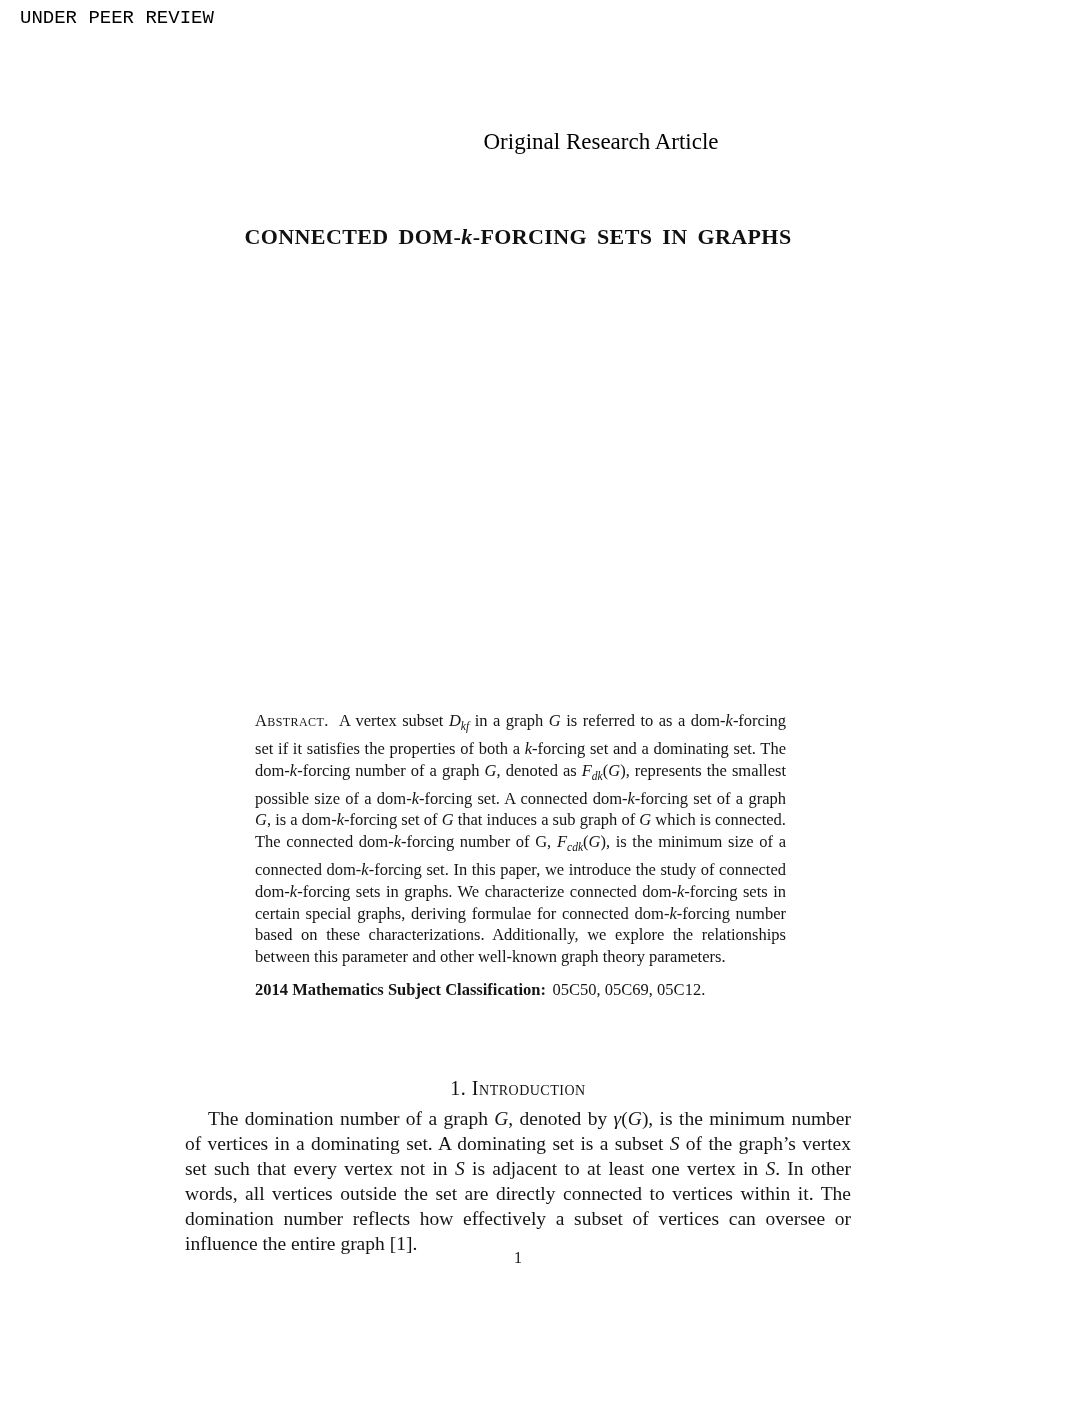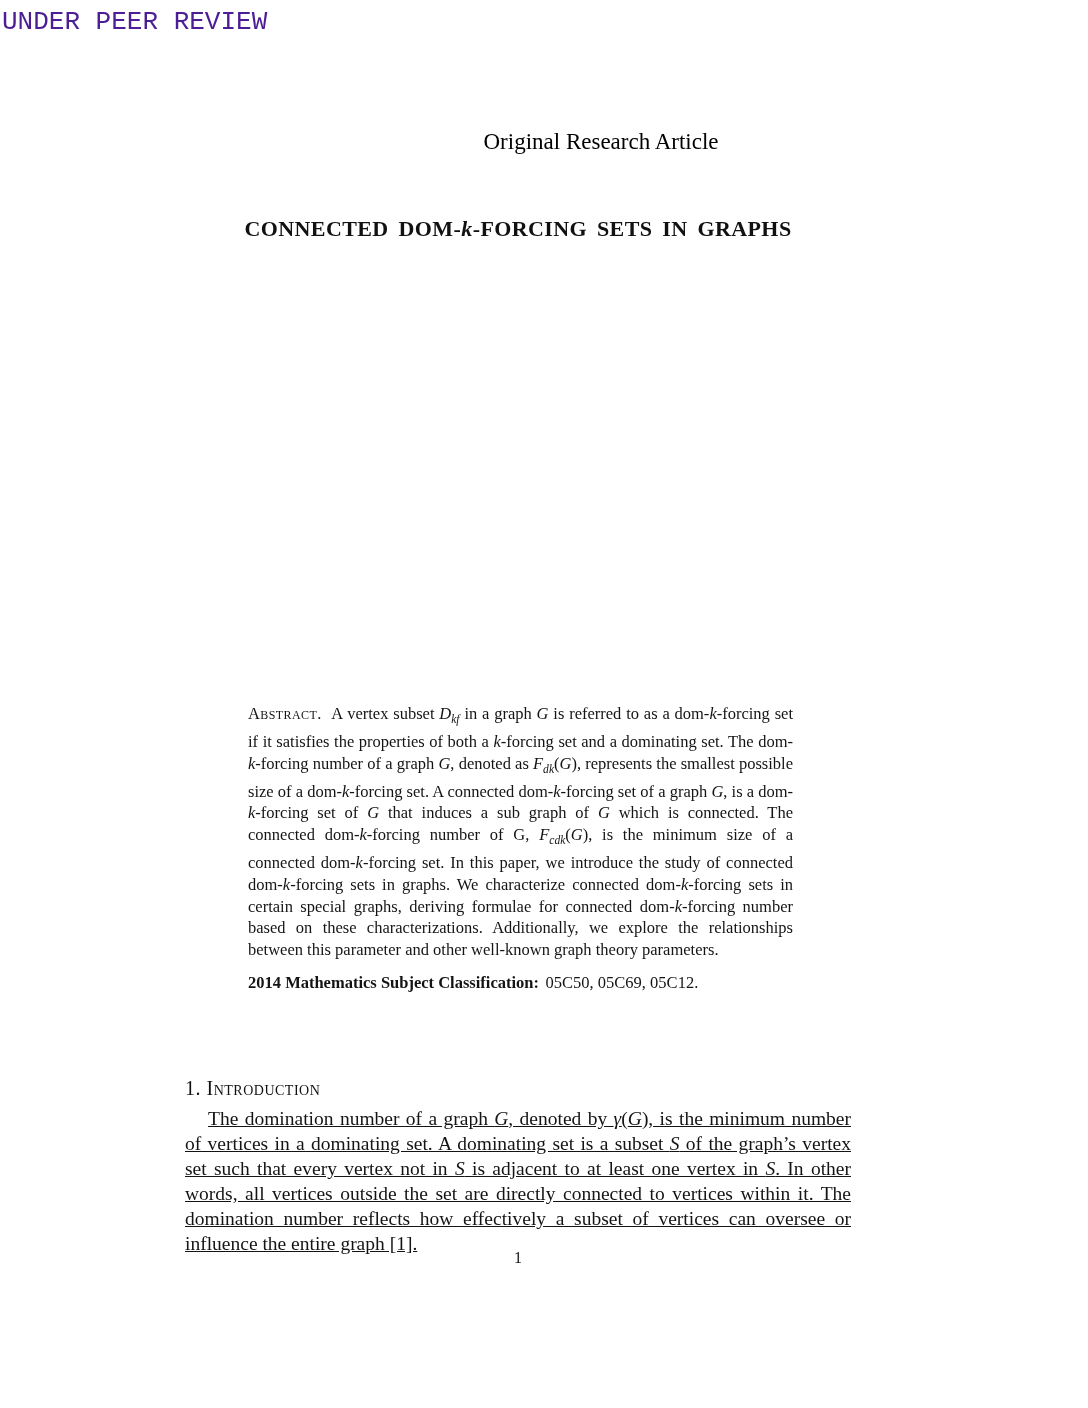--- a/index.html
+++ b/index.html
@@ -5,50 +5,50 @@
   html, body { margin: 0; padding: 0; background: #ffffff; }
   .page {
     position: relative; width: 1088px; height: 1408px;
     background: #ffffff; color: #141414; overflow: hidden;
     font-family: "Liberation Serif", "DejaVu Serif", serif;
   }
   i { font-style: italic; }
   sub { font-size: 0.7em; font-style: italic; }
 
   .watermark {
-    position: absolute; left: 2px; top: 7px;
+    position: absolute; left: 20px; top: 7px;
     font-family: "Liberation Mono", "DejaVu Sans Mono", monospace;
-    font-size: 26px; color: #4c1d95; white-space: pre;
+    font-size: 19px; color: #000000; white-space: pre;
   }
   .stamp {
     position: absolute; top: 129px; left: 601px; transform: translateX(-50%);
     font-family: Liberation Serif, serif;
     font-size: 23px; color: #000; white-space: nowrap;
   }
   .title {
-    position: absolute; top: 216px; left: 185px; width: 666px; margin: 0;
+    position: absolute; top: 224px; left: 185px; width: 666px; margin: 0;
     text-align: center; font-size: 22px; font-weight: 700;
     letter-spacing: 0.4px; word-spacing: 4px; color: #111;
   }
   .front {
     position: absolute; top: 703px; left: 248px; width: 545px;
     font-size: 16.5px; line-height: 21.7px; text-align: justify;
   }
-  .front p { margin: 0; }
+  .front p { margin: 7px; }
   .abstract-label { font-variant: small-caps; letter-spacing: 0.4px; margin-right: 0.35em; }
   .meta { margin-top: 11px; }
   .meta .label { font-weight: 700; margin-right: 0.15em; }
   .section-heading {
     position: absolute; top: 1077px; left: 185px; width: 666px; margin: 0;
-    text-align: left; font-weight: 400; font-size: 20px;
+    text-align: center; font-weight: 400; font-size: 20px;
     font-variant: small-caps; letter-spacing: 0.5px; color: #111;
   }
   .intro {
     position: absolute; top: 1106px; left: 185px; width: 666px; margin: 0;
-    font-size: 19.5px; line-height: 25px; text-align: justify; text-indent: 23px; text-decoration: underline;
+    font-size: 19.5px; line-height: 25px; text-align: justify; text-indent: 23px;
   }
   .pageno {
     position: absolute; top: 1249px; left: 185px; width: 666px;
     text-align: center; font-size: 16px;
   }
 </style>
 </head>
 <body>
 
 <div class="page">

